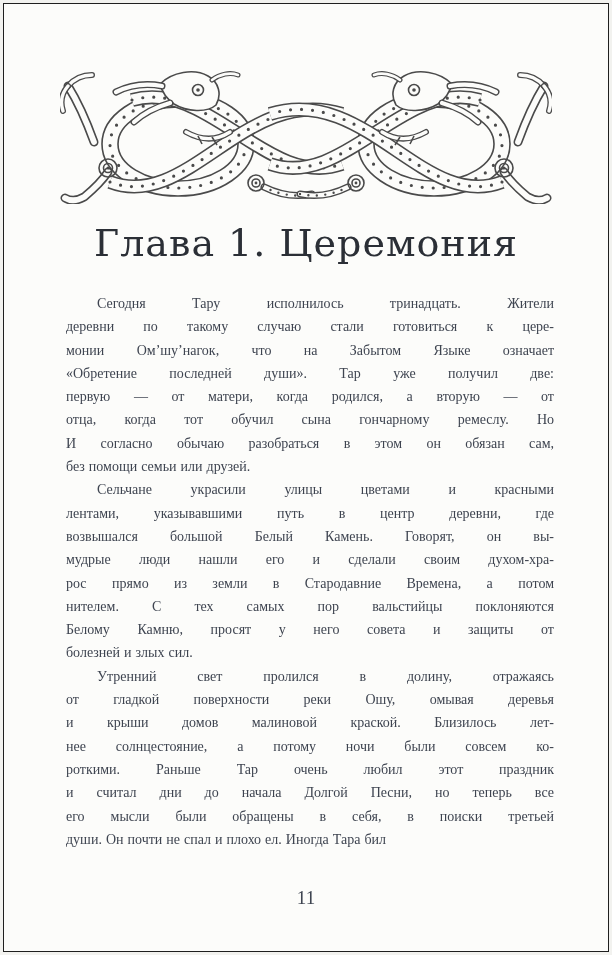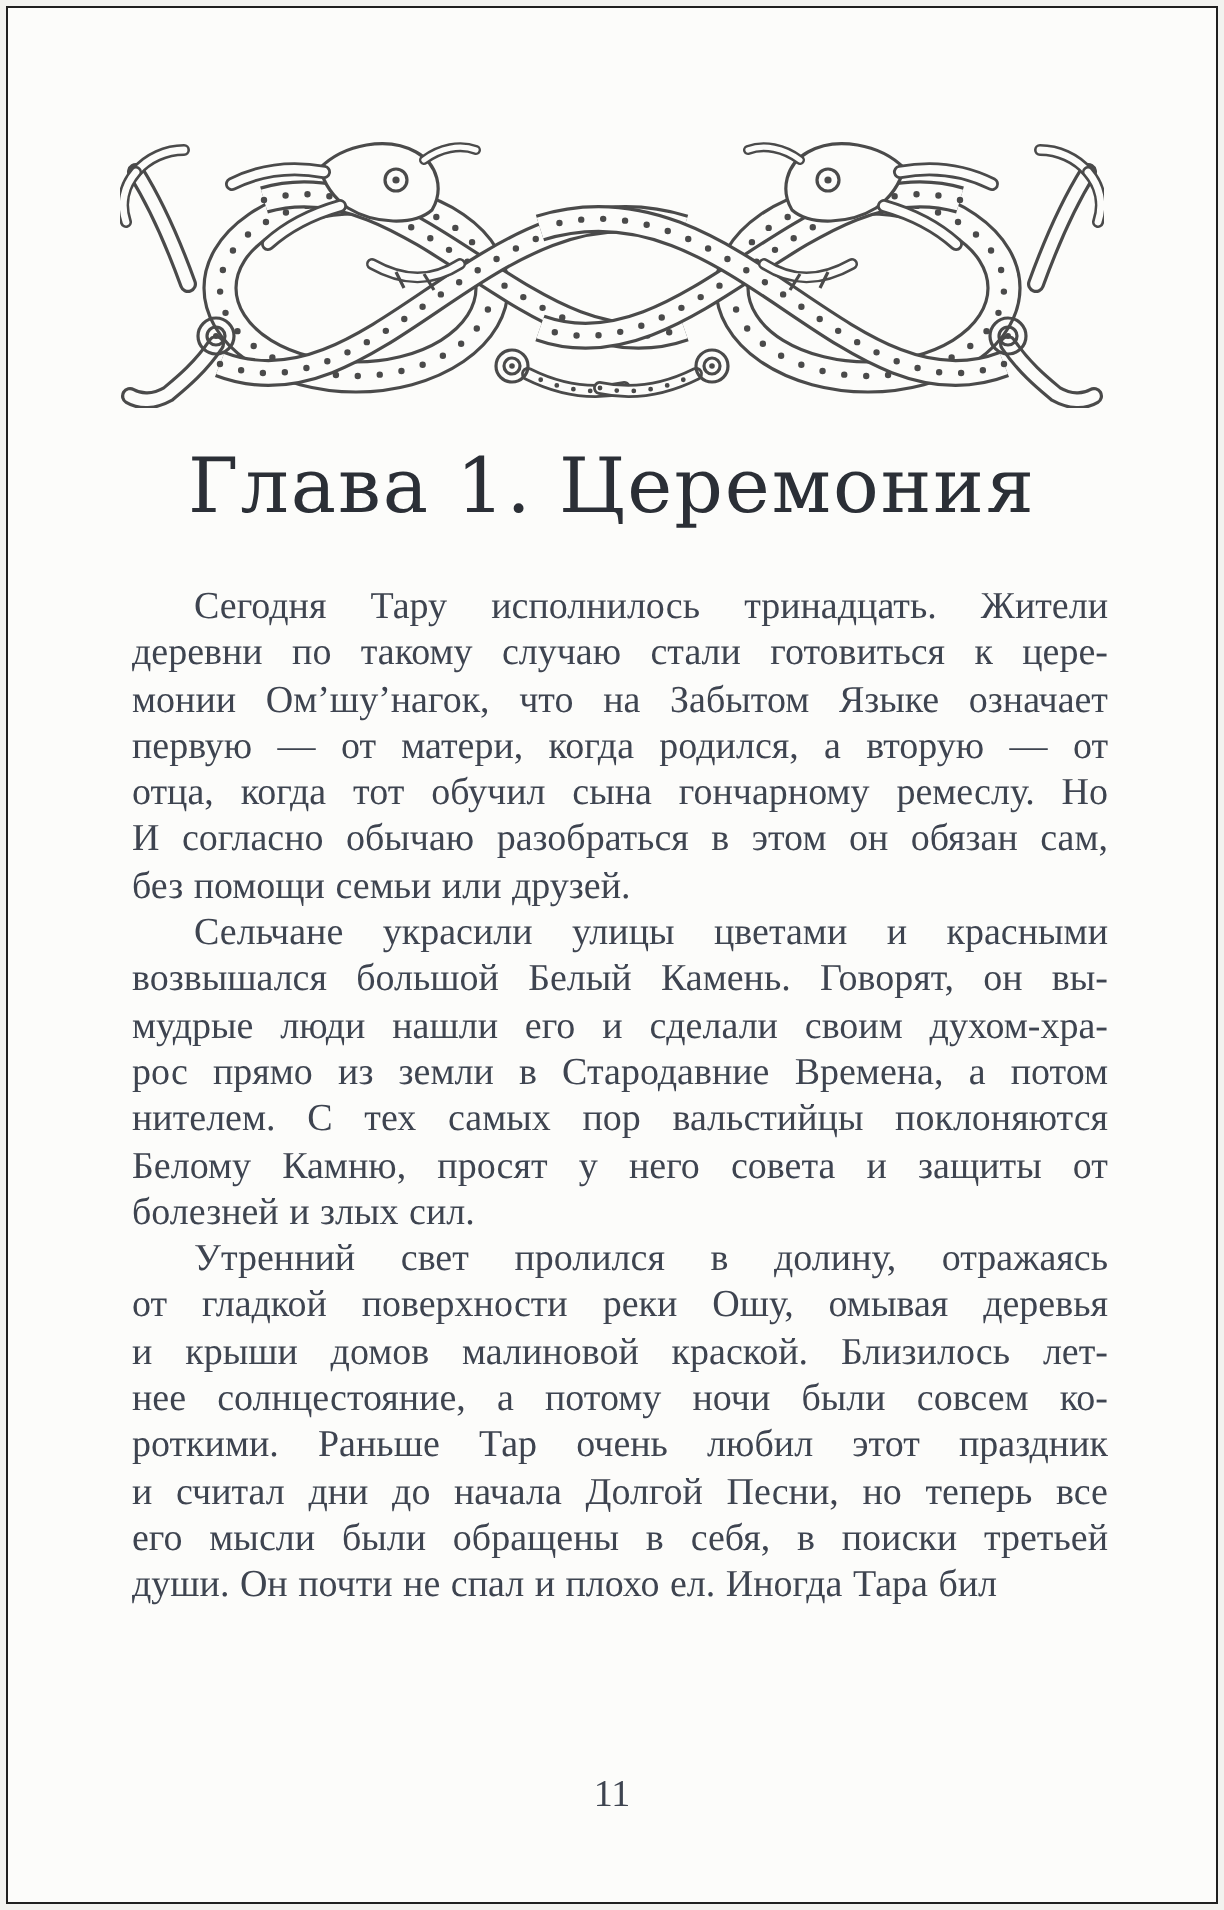--- a/index.html
+++ b/index.html
@@ -56,21 +56,21 @@
     font-weight:400;
     font-size:38px;
     line-height:50px;
     color:var(--title);
     letter-spacing:1px;
   }
   .text-block{
     margin:24px 90px 0 62px;
     width:488px;
     color:var(--text);
-    font-size:19px;
+    font-size:14px;
     line-height:23.3px;
   }
   .line{
     height:23.3px;
     overflow:hidden;
     text-align:justify;
     text-align-last:justify;
     word-spacing:0.5px;
   }
   .line.last{text-align-last:left;}
@@ -156,27 +156,29 @@
     <use href="#halfL" transform="translate(492,0) scale(-1,1)"></use>
   </svg>
 
   <h1 class="chapter-title">Глава 1. Церемония</h1>
 
   <div class="text-block">
       <div>
         <div class="line first">Сегодня Тару исполнилось тринадцать. Жители</div>
         <div class="line">деревни по такому случаю стали готовиться к цере-</div>
         <div class="line">монии Ом’шу’нагок, что на Забытом Языке означает</div>
+        <div class="line">«Обретение последней души». Тар уже получил две:</div>
         <div class="line">первую — от матери, когда родился, а вторую — от</div>
         <div class="line">отца, когда тот обучил сына гончарному ремеслу. Но</div>
         <div class="line">И согласно обычаю разобраться в этом он обязан сам,</div>
         <div class="line last">без помощи семьи или друзей.</div>
       </div>
       <div>
         <div class="line first">Сельчане украсили улицы цветами и красными</div>
+        <div class="line">лентами, указывавшими путь в центр деревни, где</div>
         <div class="line">возвышался большой Белый Камень. Говорят, он вы-</div>
         <div class="line">мудрые люди нашли его и сделали своим духом-хра-</div>
         <div class="line">рос прямо из земли в Стародавние Времена, а потом</div>
         <div class="line">нителем. С тех самых пор вальстийцы поклоняются</div>
         <div class="line">Белому Камню, просят у него совета и защиты от</div>
         <div class="line last">болезней и злых сил.</div>
       </div>
       <div>
         <div class="line first">Утренний свет пролился в долину, отражаясь</div>
         <div class="line">от гладкой поверхности реки Ошу, омывая деревья</div>

